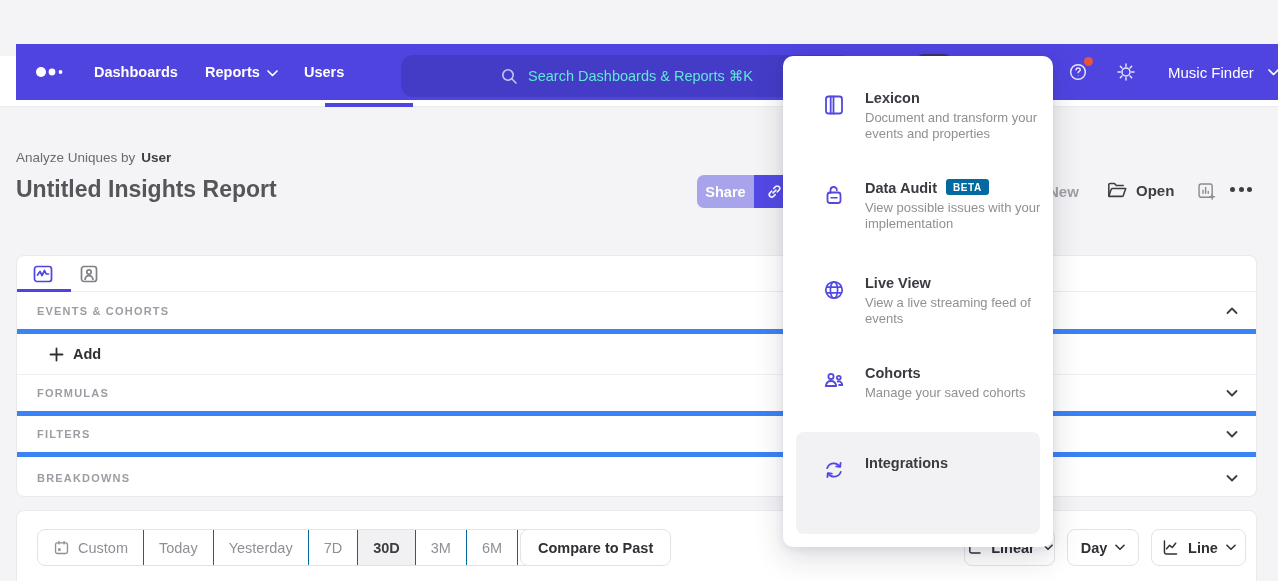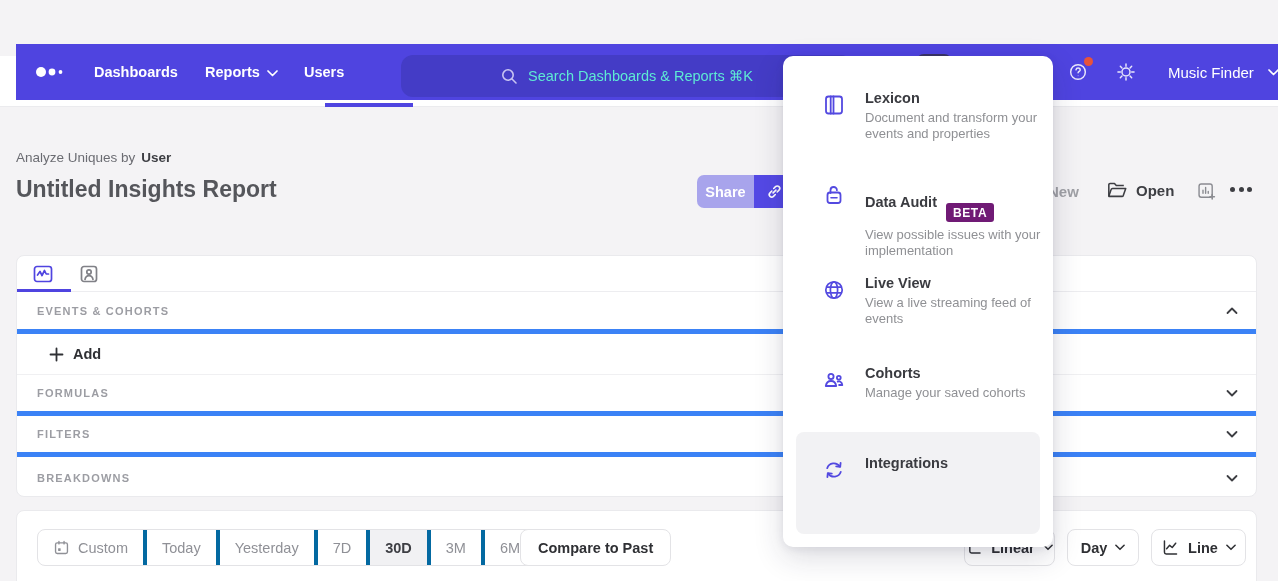--- a/index.html
+++ b/index.html
@@ -63,37 +63,37 @@
   .qchev { position:absolute; right:18px; color:#3d3e43; display:flex; }
   .addrow { height:41px; display:flex; align-items:center; padding-left:32px; border-bottom:1px solid #f0f0f2; }
   .add-btn { display:flex; align-items:center; gap:9px; color:#2f3034; font-size:14.5px; font-weight:600; cursor:pointer; }
 
   
   .bcard { position:absolute; left:16px; top:510px; width:1241px; height:80px; background:#ffffff;
            border:1px solid #eaeaed; border-radius:8px 8px 0 0; }
   .seg { position:absolute; left:20px; top:18px; height:37px; display:flex; align-items:stretch;
          border:1px solid #e3e3e6; border-radius:8px; overflow:hidden; background:#ffffff; }
   .seg-item { display:flex; align-items:center; gap:8px; padding:0 15px; font-size:14.5px; color:#8f9096;
-              border-right:4px solid #0369a1; cursor:pointer; white-space:nowrap; }
+              border-right:1px solid #0369a1; cursor:pointer; white-space:nowrap; }
   .seg-item:last-child { border-right:none; }
   .seg-item.active { background:#f1f1f3; color:#3d3e43; font-weight:600; }
   .btn { position:absolute; top:18px; height:37px; display:flex; align-items:center; justify-content:center;
          gap:8px; border:1px solid #e3e3e6; border-radius:8px; background:#ffffff; font-size:14.5px;
          font-weight:600; color:#2f3034; cursor:pointer; white-space:nowrap; }
 
   
   .panel { position:absolute; left:783px; top:56px; width:270px; height:491px; background:#ffffff;
            border-radius:10px; box-shadow:0 10px 30px rgba(30,30,60,0.16), 0 2px 8px rgba(30,30,60,0.08); z-index:50; }
   .pitem { position:absolute; left:0; width:270px; cursor:pointer; }
   .pitem .picon { position:absolute; left:39px; top:3px; width:24px; height:24px; color:#5349e0; }
   .pitem .ptext { position:absolute; left:82px; top:0; width:176px; }
   .ptitle { font-size:14.5px; font-weight:600; color:#3a3b40; display:flex; align-items:center; }
   .pdesc { margin-top:4px; font-size:13px; line-height:15.5px; color:#8f9094; }
-  .badge { display:inline-block; margin-left:9px; padding:2.5px 7px; border-radius:3px; background:#701a75;
-           color:#ffffff; font-size:12px; font-weight:700; letter-spacing:0.6px; transform:translateY(-1px);margin-top:24px; }
+  .badge { display:inline-block; margin-left:9px; padding:2.5px 7px; border-radius:3px; background:#0369a1;
+           color:#ffffff; font-size:10px; font-weight:700; letter-spacing:0.6px; transform:translateY(-1px); }
   .phighlight { position:absolute; left:13px; top:376px; width:244px; height:102px; background:#f2f2f4; border-radius:8px; }
 
   svg { display:block; }
 </style>
 </head>
 <body>
 
 <div class="stage">
 
   <div class="topnav">

